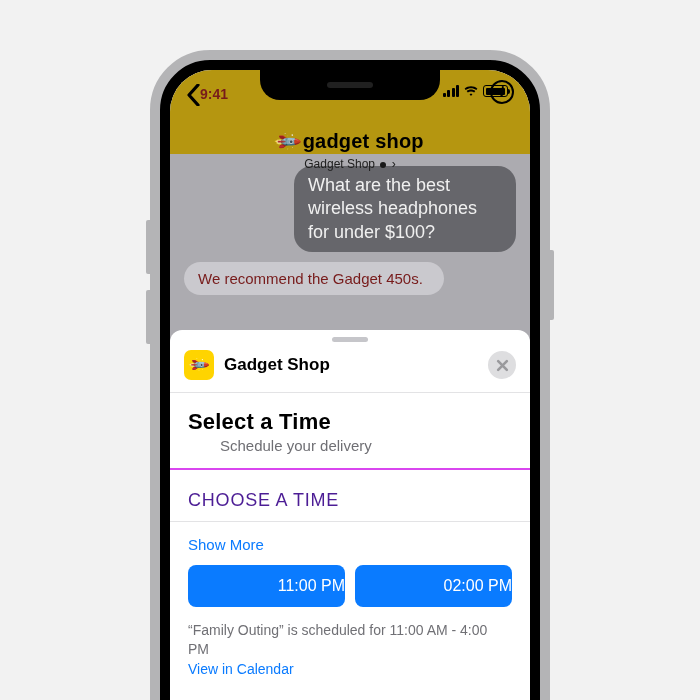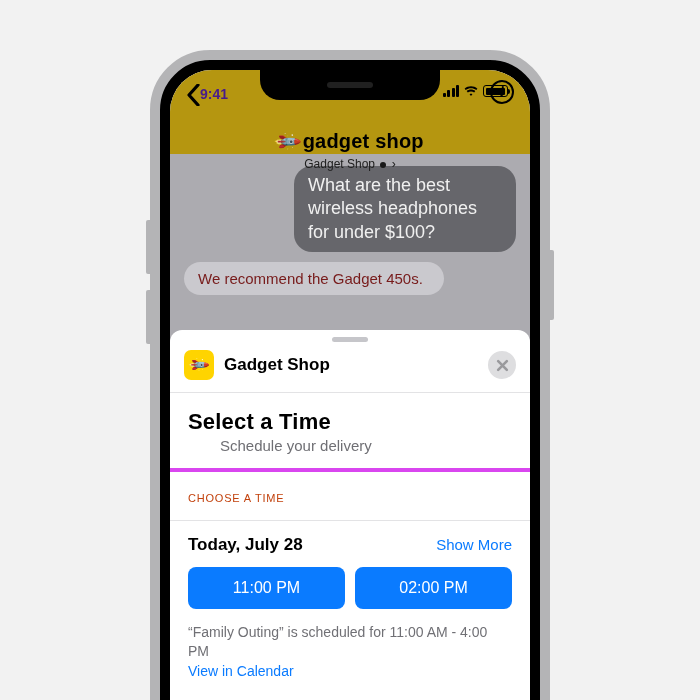--- a/index.html
+++ b/index.html
@@ -56,21 +56,21 @@
   
   .chat-page {
     position: absolute; inset: 0;
     background: #b7b6bb;
   }
   .status-bar {
     height: 46px; position: relative; z-index: 40;
   }
   .status-left {
     position: absolute; left: 30px; top: 16px;
-    font-size: 14px; font-weight: 600; color: #4c1d95;
+    font-size: 14px; font-weight: 600; color: #7f1d1d;
   }
   .status-right {
     position: absolute; right: 22px; top: 14px;
     display: flex; align-items: center; gap: 5px;
   }
   .sig-bars { display: flex; gap: 1.5px; align-items: flex-end; }
   .sig-bars span { width: 3px; background: #000; border-radius: 1px; display:block; }
   .sig-bars span:nth-child(1){height:4px;}
   .sig-bars span:nth-child(2){height:6.5px;}
   .sig-bars span:nth-child(3){height:9px;}
@@ -144,34 +144,34 @@
   }
   .app-sq span { transform: rotate(45deg); font-size:14px; }
   .app-name { font-size:17px; font-weight:700; }
   .close-btn {
     margin-left:auto; width:28px; height:28px; border-radius:50%;
     background:#dedee0; display:flex; align-items:center; justify-content:center;
     color:#a5a5a8;
   }
   .close-btn svg { display:block; }
 
-  .sel-block { padding: 16px 18px 14px; border-bottom:4px solid #d946ef; }
+  .sel-block { padding: 16px 18px 14px; border-bottom:2px solid #d946ef; }
   .sel-title { font-size:22px; font-weight:800; letter-spacing:.2px; }
   .sel-sub { font-size:15px; color:#6f6f74; margin-top:2px;margin-left:32px; }
 
-  .sec-label { padding: 20px 18px 16px; font-size:11px; letter-spacing:.8px; color:#c2410c; border-bottom:1px solid #e3e3e5; }
+  .sec-label { padding: 20px 18px 10px; font-size:18px; letter-spacing:.8px; color:#4c1d95; border-bottom:1px solid #e3e3e5; }
 
   .day-block { padding: 14px 18px 0; }
   .day-row { display:flex; justify-content:space-between; align-items:baseline; }
   .day-date { font-size:17px; font-weight:700; }
   .show-more { font-size:15px; color:#0a7bff; font-weight:500;text-align:right; }
 
   .slots { display:flex; gap:10px; margin-top:12px; }
   .slot {
-    flex:1; background:#0a7bff; color:#fff; text-align:center;
+    flex:1; background:#0a7bff; color:#fff; text-align:right;
     padding:12px 0; border-radius:8px; font-size:16px; font-weight:500;
   }
 
   .conflict { margin-top:14px; font-size:14px; color:#707075; line-height:1.35; }
   .cal-link { color:#0a7bff; font-size:14px; margin-top:2px; display:inline-block; }
 
 </style>
 </head>
 <body>
 
@@ -248,21 +248,20 @@
 
       <div class="sel-block">
         <div class="sel-title">Select a Time</div>
         <div class="sel-sub">Schedule your delivery</div>
       </div>
 
       <div class="sec-label">CHOOSE A TIME</div>
 
       <div class="day-block">
         <div class="day-row">
-          <div class="day-date">Today, July 28</div>
           <div class="show-more">Show More</div>
         </div>
         <div class="slots">
           <div class="slot">11:00 PM</div>
           <div class="slot">02:00 PM</div>
         </div>
         <div class="conflict">“Family Outing” is scheduled for 11:00 AM - 4:00 PM</div>
         <a class="cal-link">View in Calendar</a>
       </div>
     </div>

